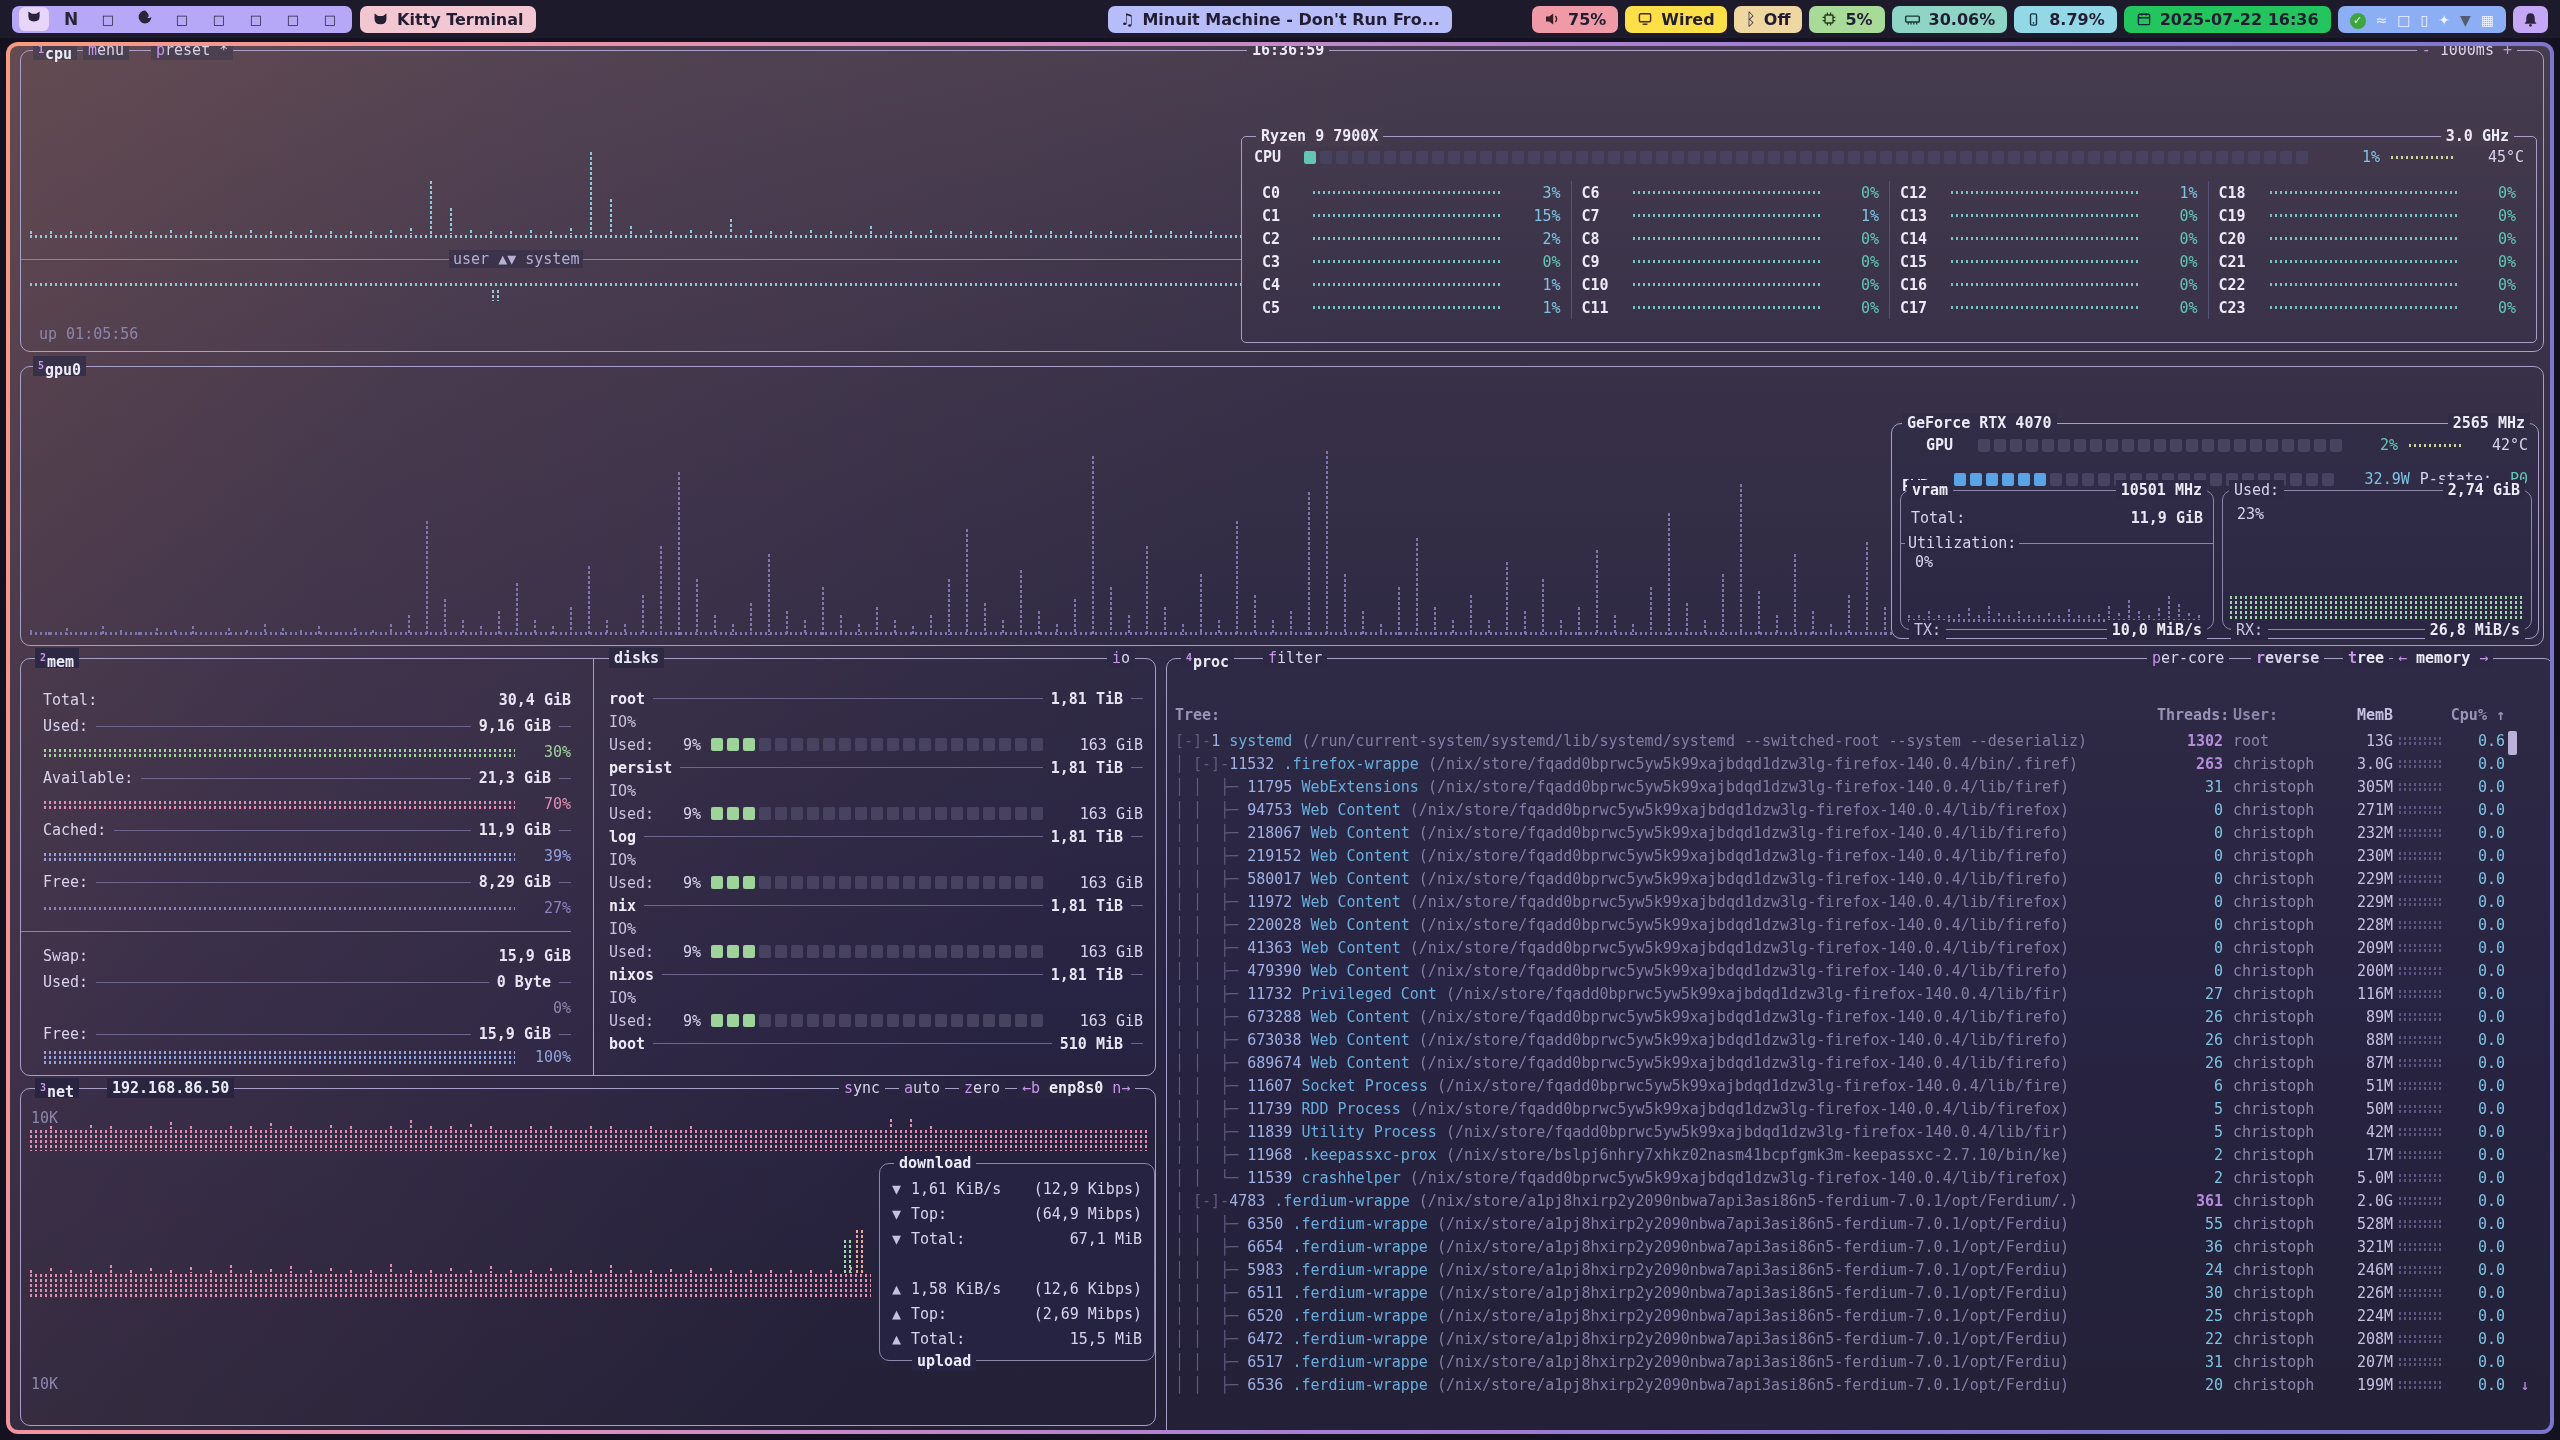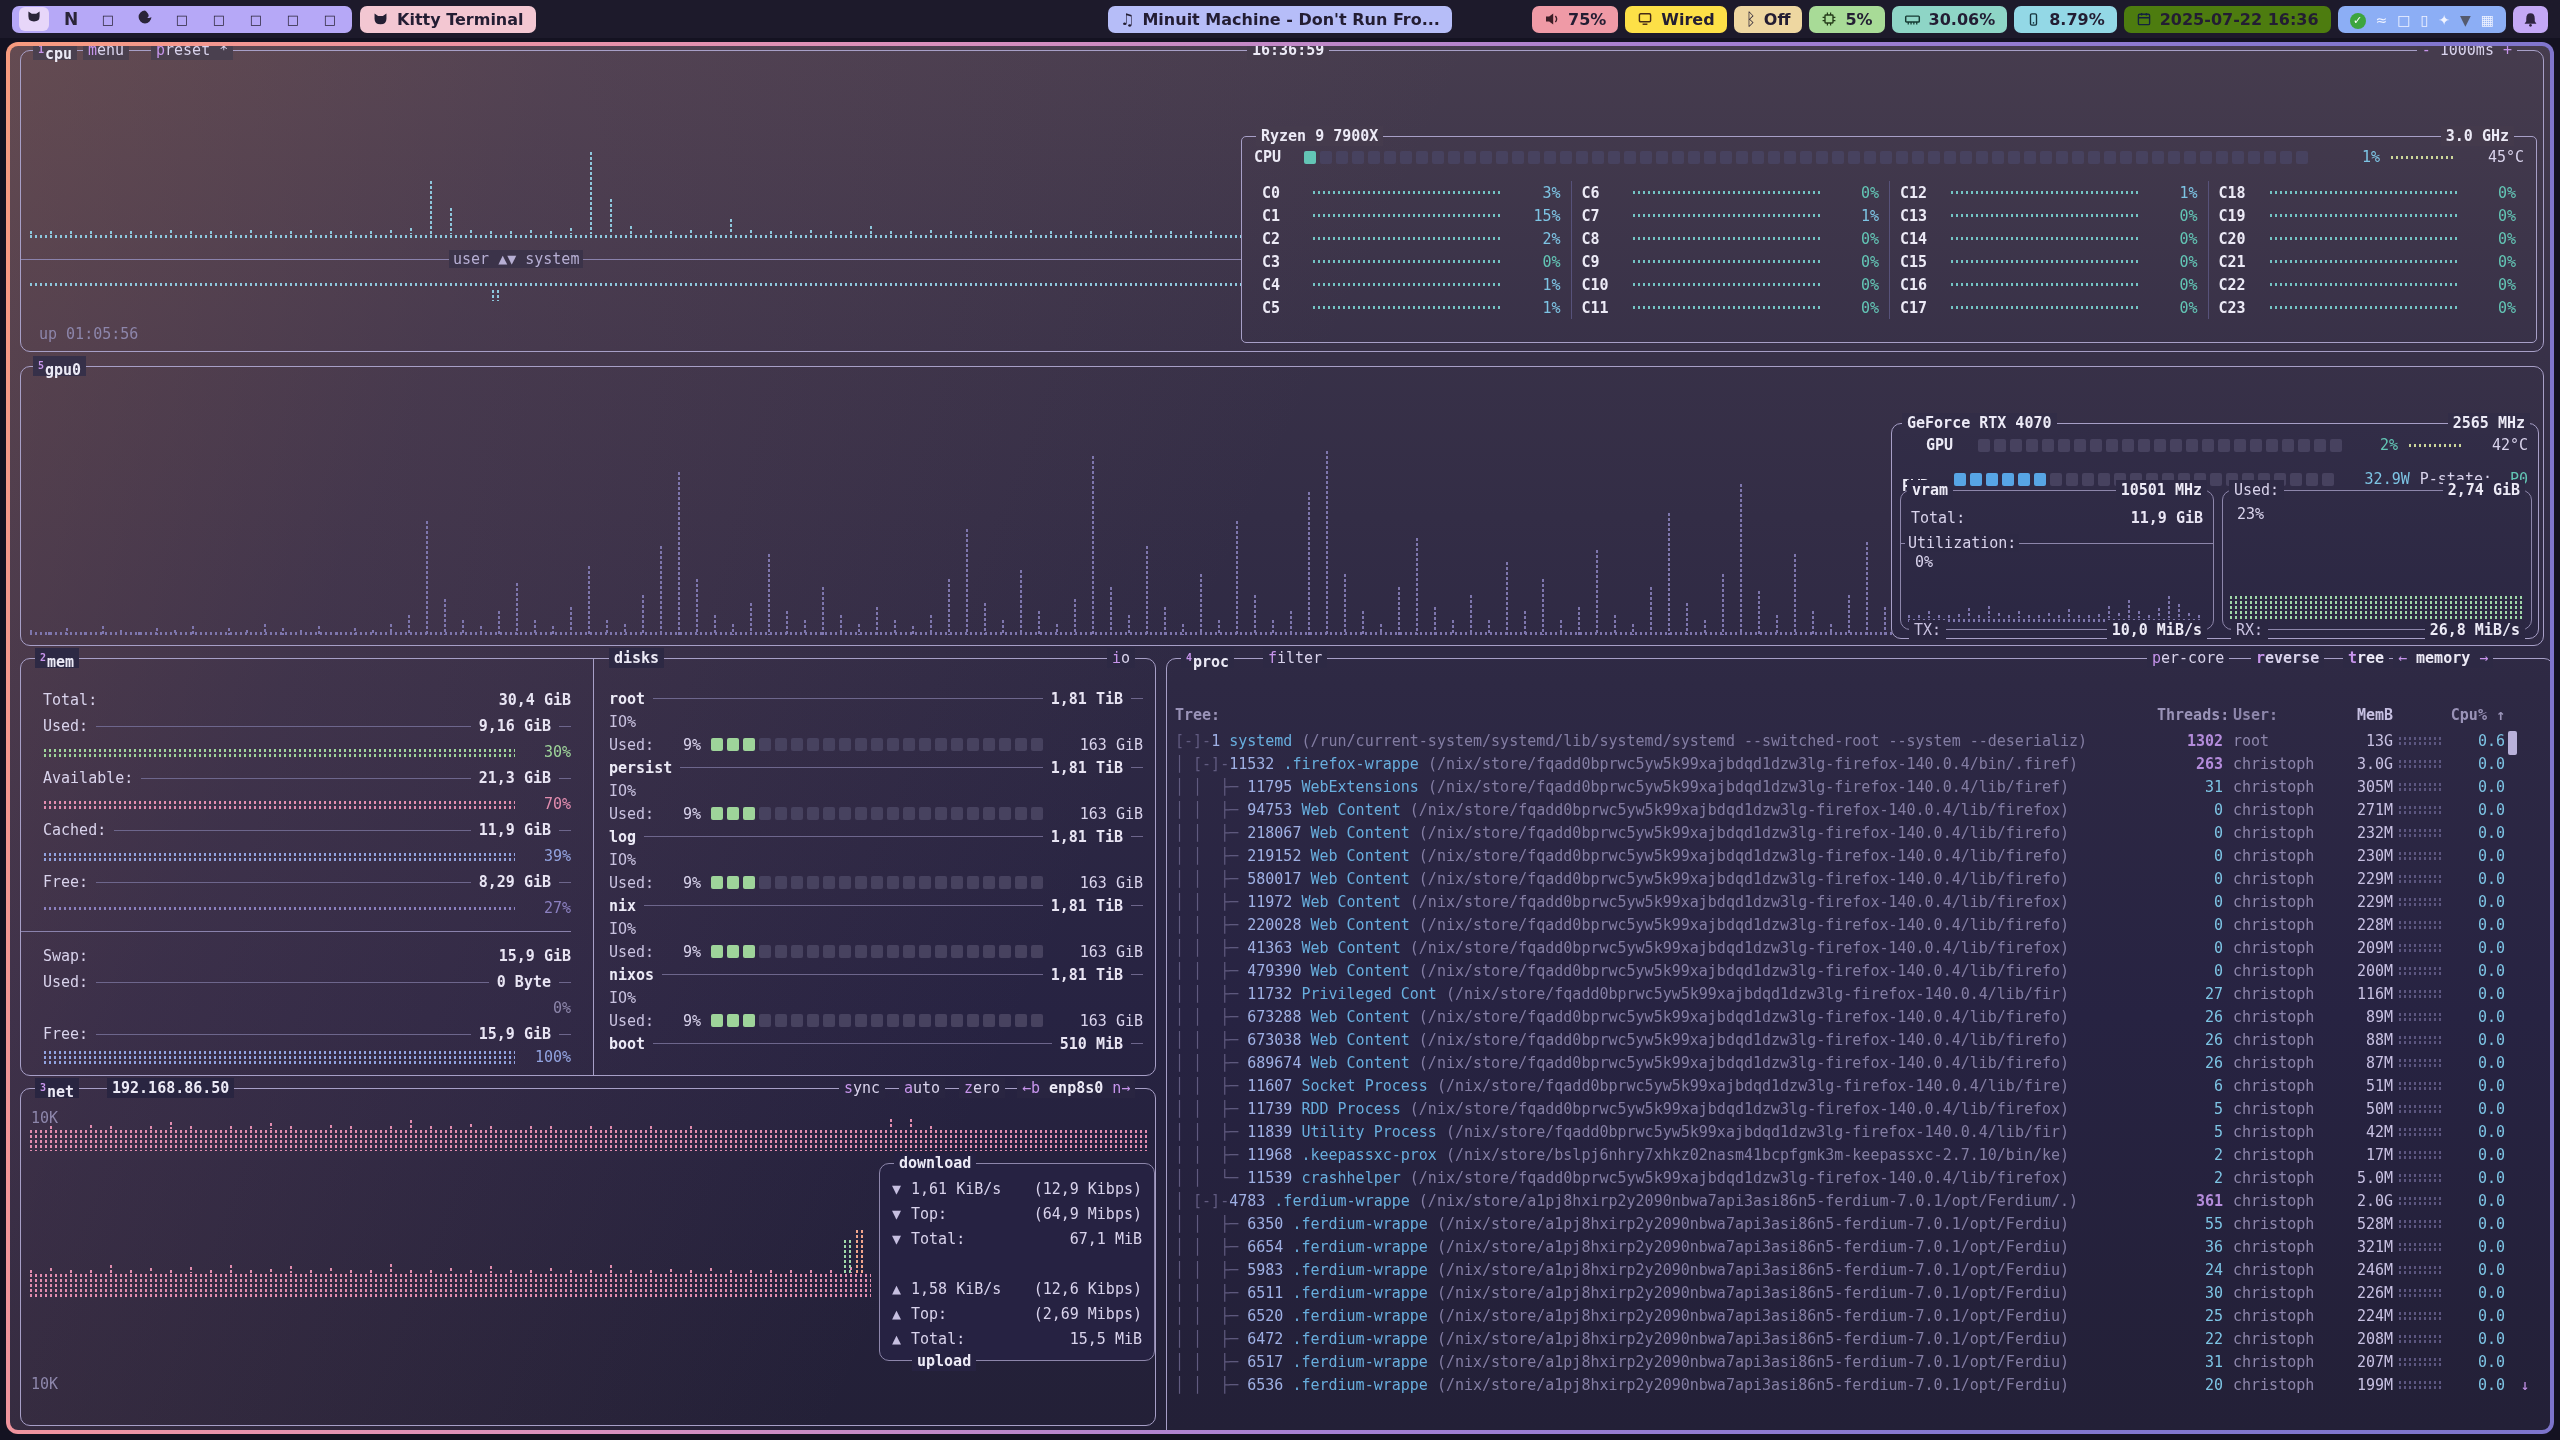--- a/index.html
+++ b/index.html
@@ -11,21 +11,21 @@
   .pill{display:flex;align-items:center;gap:8px;height:27px;padding:0 12px;border-radius:7px;font-weight:700;font-size:16px;color:#231d33;white-space:nowrap;}
   .bar-left{display:flex;align-items:center;gap:8px;margin-left:12px;}
   .ws-pill{background:#b6a8f7;gap:17px;}
   .ws-pill .ws{width:20px;text-align:center;font-weight:700;color:#2a2438;font-size:15px;}
   .ws-active{background:#e7d6f9;border-radius:6px;padding:2px 5px;margin:-2px -5px;}
   .kitty-pill{background:#f3c7d2;}
   .bar-center{position:absolute;left:0;right:0;display:flex;justify-content:center;pointer-events:none;}
   .bar-center .pill{background:#b6bdf8;pointer-events:auto;}
   .bar-right{display:flex;align-items:center;gap:7px;margin-left:auto;margin-right:12px;}
   .p-vol{background:#ef9aa6}.p-net{background:#fde047}.p-bt{background:#eed7a1}.p-cpu{background:#a8db97}
-  .p-ram{background:#8ed5c6}.p-disk{background:#93d8e6}.p-date{background:#4d7c0f}.p-tray{background:#8caef5;gap:10px}
+  .p-ram{background:#8ed5c6}.p-disk{background:#93d8e6}.p-date{background:#22c55e}.p-tray{background:#8caef5;gap:10px}
   .p-bell{background:#c4a8f6;padding:0 9px}
   .tray-ico{font-size:14px;color:#f0f3ff;font-weight:400;}
   .tray-check{display:inline-flex;width:16px;height:16px;border-radius:50%;background:#3da53d;color:#fff;font-size:11px;align-items:center;justify-content:center;font-weight:700;}
   .bicon{display:inline-flex;align-items:center;}
 
   
   #term-frame{position:absolute;left:6px;top:42px;width:2548px;height:1392px;border-radius:12px;padding:4px;box-sizing:border-box;
     background:linear-gradient(105deg,#f89b7e 0%,#ef93a0 14%,#d98fbd 32%,#a57fd3 58%,#8377cf 80%,#7d74cb 100%);}
   #term{position:relative;width:2540px;height:1384px;border-radius:8px;overflow:hidden;color:#d6d0ea;font-size:15px;
     background:linear-gradient(115deg,rgba(150,100,88,.38) 0%,rgba(128,90,100,.22) 18%,rgba(0,0,0,0) 46%),

